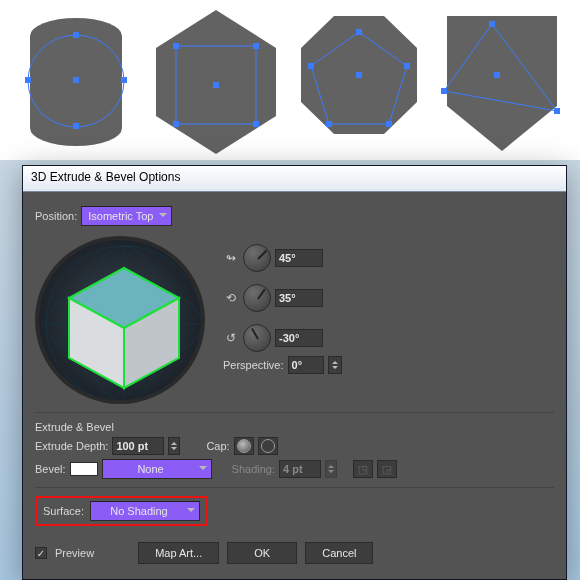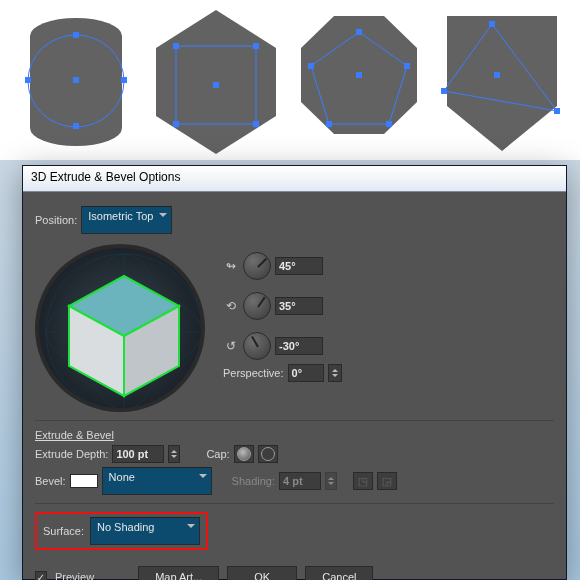--- a/index.html
+++ b/index.html
@@ -48,30 +48,31 @@
     border-bottom: 1px solid #7a8aa0;
     color: #000;
     padding: 4px 8px;
     font-size: 12px;
   }
   .content { color: #d8d8d8; padding: 10px 12px; }
   .row { display: flex; align-items: center; gap: 4px; margin: 4px 0; }
   .label { color: #d8d8d8; }
 
   .dropdown {
-    background: #0c4a6e;
+    background: #8b5cf6;
     border: 1px solid #2a2a2a;
     border-top-color:#222;
     padding: 2px 18px 2px 6px;
     color: #e6e6e6;
     position: relative;
     min-width: 90px;
-    height: 28px;
+    height: 20px;
     line-height: 14px;
     font-size: 11px;
+    text-align: center;
   }
   .dropdown::after {
     content: "";
     position: absolute; right: 4px; top: 6px;
     border: 4px solid transparent; border-top-color: #bbb;
   }
 
   .field {
     background: #3d3d3d;
     border:1px solid #2a2a2a;
@@ -110,21 +111,21 @@
 
   .preview3d {
     width: 170px; height: 168px; margin-top:6px;
     border-radius: 50%;
     background: radial-gradient(circle at 50% 50%, #3a4650 0%, #1c232a 70%);
     border:4px solid #2a2a2a;
     position: relative;
     overflow:hidden;
   }
   .preview3d svg { position:absolute; top:0; left:0;}
-  .section-title { color:#d8d8d8; margin:8px 0 4px;text-decoration:underline; }
+  .section-title { color:#d8d8d8; margin:8px 0 4px; }
   hr.sep { border:none; border-top:1px solid #434343; margin:8px 0;}
 
   .swatch { width:28px; height:14px; background:#fff; border:1px solid #2a2a2a;}
 
   .iconbtn {
     width:20px; height:18px; background:#3d3d3d;
     border:1px solid #2a2a2a; display:inline-flex;
     align-items:center; justify-content:center; color:#bbb;
   }
   .iconbtn.disabled { color:#666;}

